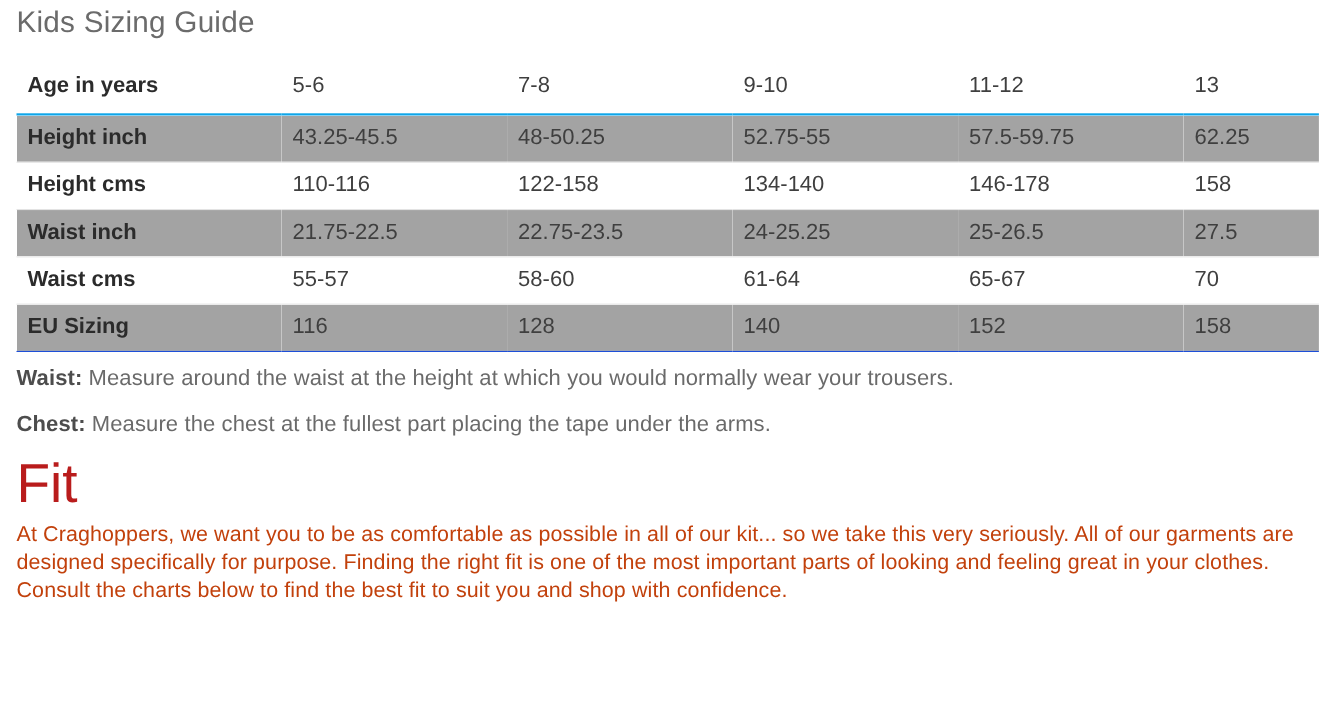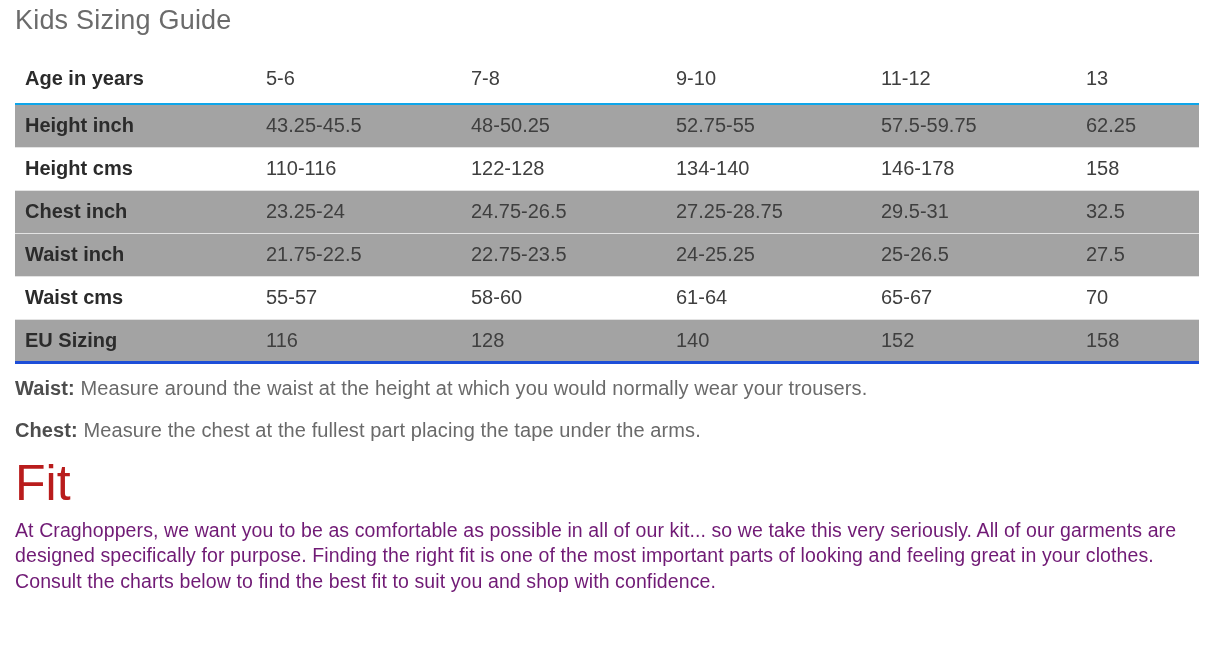--- a/index.html
+++ b/index.html
@@ -47,21 +47,21 @@
     border-bottom: 2px solid #0ea5e9;
     background: #ffffff;
   }
   tr.body-row td {
     border-top: 1px solid #e3e3e3;
   }
   tr.alt td {
     background: #a3a3a3;
   }
   tr.last-row td {
-    border-bottom: 3px solid #1d4ed8;
+    border-bottom: 1px solid #1d4ed8;
   }
   .note {
     margin: 13px 0 0 0;
     font-size: 20px;
     color: #6a6a6a;
     letter-spacing: 0.1px;
   }
   .note + .note {
     margin-top: 19px;
   }
@@ -74,21 +74,21 @@
     font-size: 50px;
     line-height: 52px;
     font-weight: 300;
     color: #b91c1c;
   }
   .fit-body {
     margin: 0;
     width: 1184px;
     font-size: 19.5px;
     line-height: 25.5px;
-    color: #701a75;
+    color: #c2410c;
     letter-spacing: 0.1px;
   }
 </style>
 </head>
 <body>
 
 <div class="wrap">
 
   <h2 class="page-title">Kids Sizing Guide</h2>
 
@@ -114,32 +114,24 @@
         <td class="rowlabel">Height inch</td>
         <td>43.25-45.5</td>
         <td>48-50.25</td>
         <td>52.75-55</td>
         <td>57.5-59.75</td>
         <td>62.25</td>
       </tr>
       <tr class="body-row">
         <td class="rowlabel">Height cms</td>
         <td>110-116</td>
-        <td>122-128</td>
+        <td>122-158</td>
         <td>134-140</td>
         <td>146-178</td>
         <td>158</td>
-      </tr>
-      <tr class="body-row alt">
-        <td class="rowlabel">Chest inch</td>
-        <td>23.25-24</td>
-        <td>24.75-26.5</td>
-        <td>27.25-28.75</td>
-        <td>29.5-31</td>
-        <td>32.5</td>
       </tr>
       <tr class="body-row alt">
         <td class="rowlabel">Waist inch</td>
         <td>21.75-22.5</td>
         <td>22.75-23.5</td>
         <td>24-25.25</td>
         <td>25-26.5</td>
         <td>27.5</td>
       </tr>
       <tr class="body-row">

